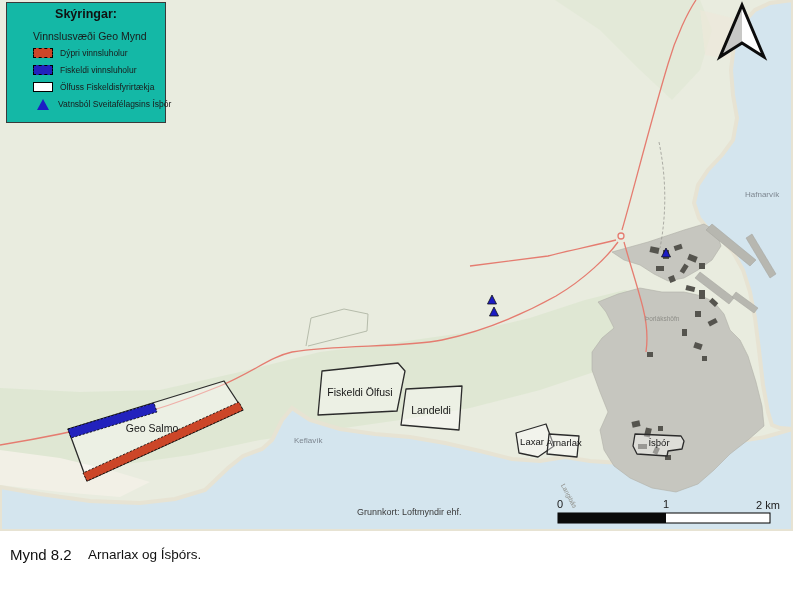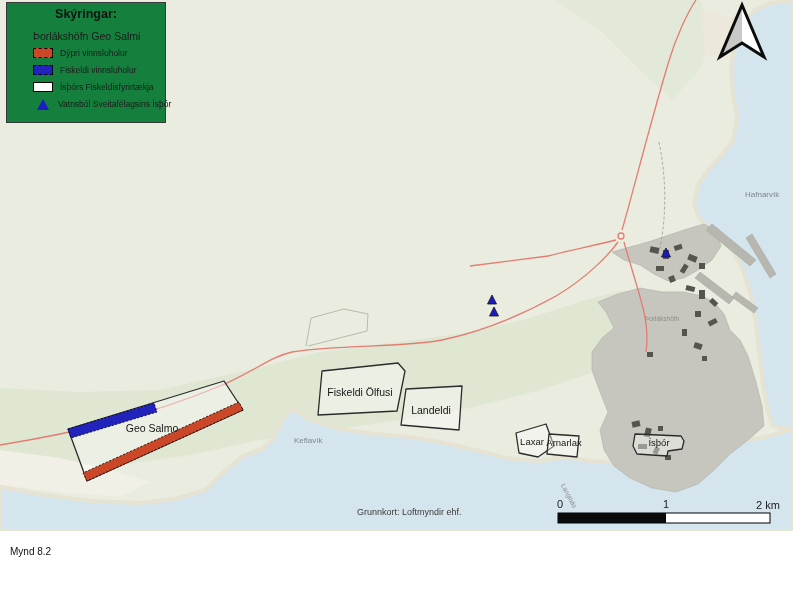--- a/index.html
+++ b/index.html
@@ -7,33 +7,33 @@
   .map-wrap{position:absolute;left:0;top:0;width:793px;height:531px;background:#e9ecdf;}
   .map-wrap svg{position:absolute;left:0;top:0;}
   svg text{font-family:"Liberation Sans",sans-serif;}
   .plot-label{font-size:10.5px;fill:#161616;text-anchor:middle;}
   .plot-label-sm{font-size:9.5px;fill:#161616;text-anchor:middle;}
   .water-label{font-size:8px;fill:#7e8791;}
   .town-label{font-size:6.5px;fill:#8e8e88;}
   .attrib-label{font-size:9px;fill:#3a3a3a;}
   .scale-label{font-size:11px;fill:#1a1a1a;}
   
-  .legend{position:absolute;left:6px;top:2px;width:160px;background:#15803d;border:1px solid #3a3a3a;padding:3px 4px 7px 4px;box-sizing:border-box;z-index:5;}
+  .legend{position:absolute;left:6px;top:2px;width:160px;background:#14b8a6;border:1px solid #3a3a3a;padding:3px 4px 7px 4px;box-sizing:border-box;z-index:5;}
   .legend-title{font-size:12.5px;font-weight:bold;text-align:center;color:#111;margin:1px 0 9px 0;}
   .legend-sub{font-size:10.5px;color:#1a1a1a;margin:0 0 5px 22px;}
   .legend-row{display:flex;align-items:center;margin:1px 0 5px 22px;height:12px;}
   .swatch{width:20px;height:10px;box-sizing:border-box;margin-right:7px;flex:none;}
   .swatch-deep{background:#cc4628;border:1px dashed #000;}
   .swatch-shallow{background:#2222bd;border:1px dashed #000;}
   .swatch-parcel{background:#ffffff;border:1px solid #000;}
   .swatch-tri{width:0;height:0;border-left:6px solid transparent;border-right:6px solid transparent;border-bottom:11px solid #1c1cc4;background:none;margin-left:4px;margin-right:9px;}
   .legend-item-label{font-size:8.5px;color:#1a1a1a;white-space:nowrap;}
   
   .caption{position:absolute;left:0;top:543px;width:800px;color:#111;}
-  .caption-label{position:absolute;left:10px;top:3px;font-size:10px;}
+  .caption-label{position:absolute;left:10px;top:3px;font-size:15px;}
   .caption-text{position:absolute;left:88px;top:3px;width:700px;font-size:13.5px;line-height:18px;}
 </style>
 </head>
 <body>
 
 <div class="page">
 
   <div class="map-wrap">
     <svg width="793" height="531" viewBox="0 0 793 531">
 
@@ -140,39 +140,40 @@
         <rect x="558" y="513" width="212" height="10" fill="#ffffff" stroke="#000" stroke-width="1"></rect>
         <rect x="558" y="513" width="108" height="10" fill="#0a0a0a"></rect>
         <text x="560" y="508" class="scale-label" text-anchor="middle">0</text>
         <text x="666" y="508" class="scale-label" text-anchor="middle">1</text>
         <text x="756" y="509" class="scale-label" text-anchor="start">2 km</text>
       </g>
     </svg>
 
     <div class="legend">
       <div class="legend-title">Skýringar:</div>
-      <div class="legend-sub">Þorlákshöfn Geo Salmi</div>
+      <div class="legend-sub">Vinnslusvæði Geo Mynd</div>
       <div class="legend-row">
         <span class="swatch swatch-deep"></span>
         <span class="legend-item-label">Dýpri vinnsluholur</span>
       </div>
       <div class="legend-row">
         <span class="swatch swatch-shallow"></span>
         <span class="legend-item-label">Fiskeldi vinnsluholur</span>
       </div>
       <div class="legend-row">
         <span class="swatch swatch-parcel"></span>
-        <span class="legend-item-label">Ísþórs Fiskeldisfyrirtækja</span>
+        <span class="legend-item-label">Ölfuss Fiskeldisfyrirtækja</span>
       </div>
       <div class="legend-row">
         <span class="swatch swatch-tri"></span>
         <span class="legend-item-label">Vatnsból Sveitafélagsins Ísþór</span>
       </div>
     </div>
   </div>
 
   <div class="caption">
     <div class="caption-label">Mynd 8.2</div>
     <div class="caption-text">
+      <div>Arnarlax og Ísþórs.</div>
     </div>
   </div>
 
 </div>
 
 </body></html>

